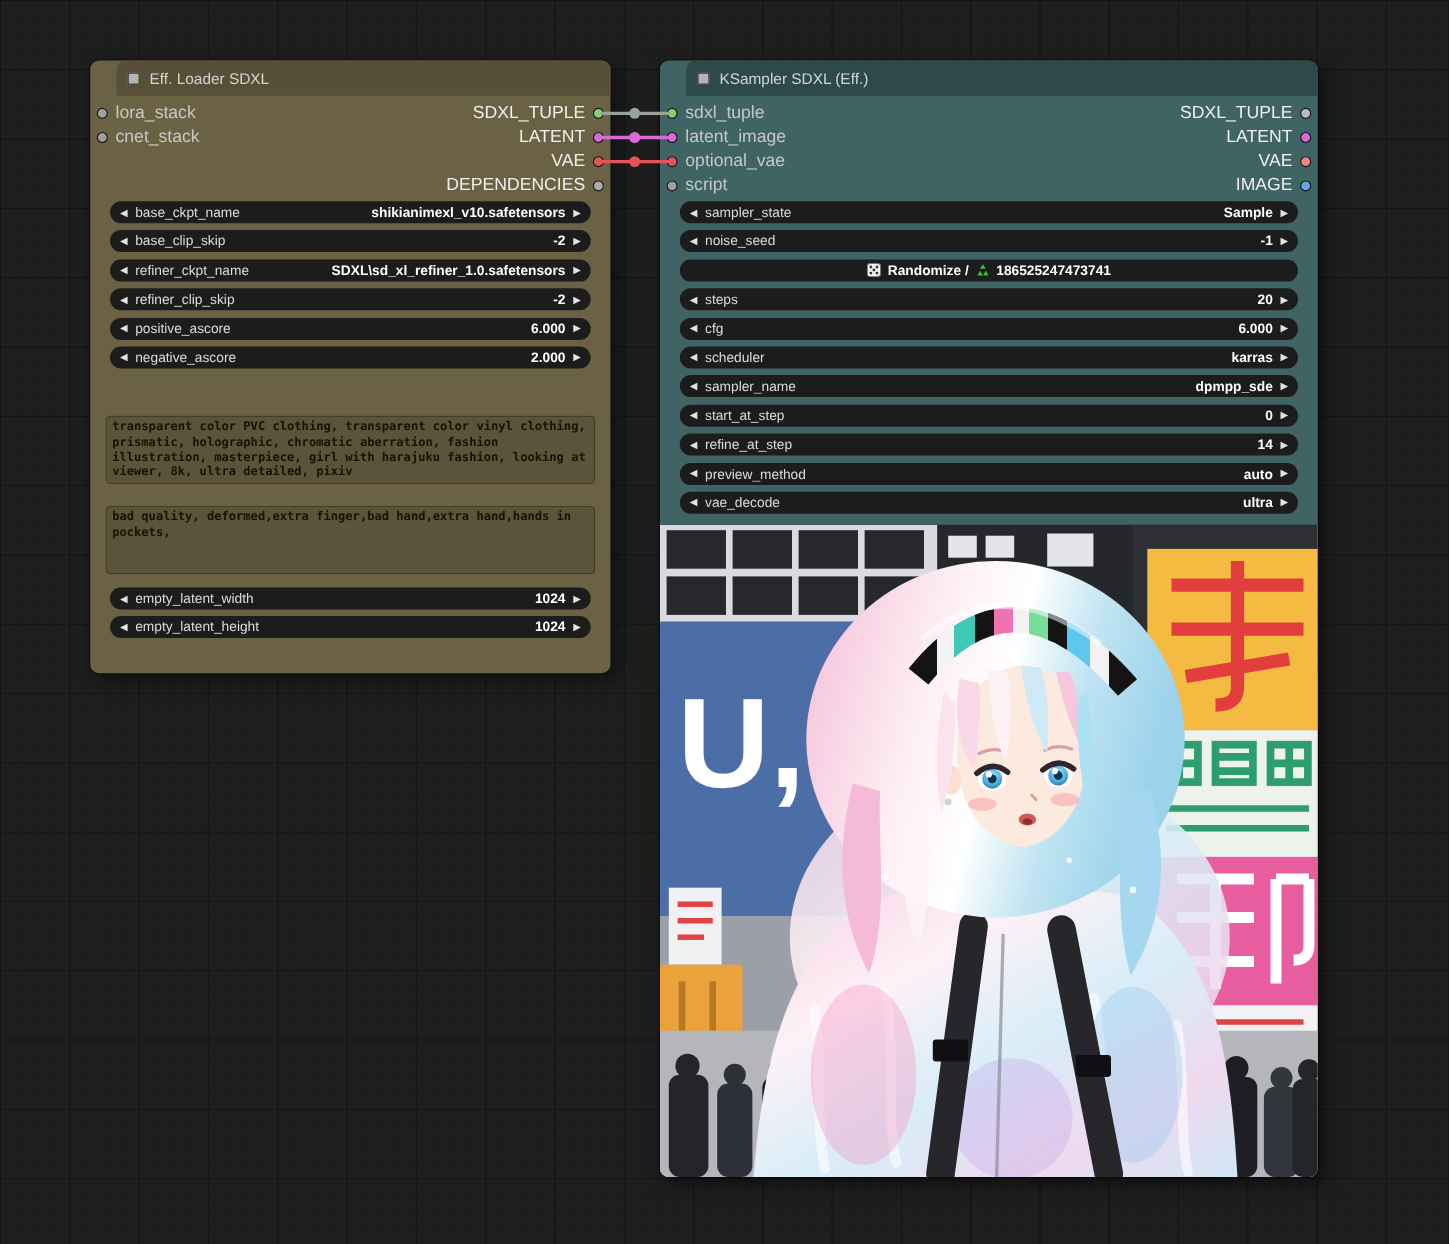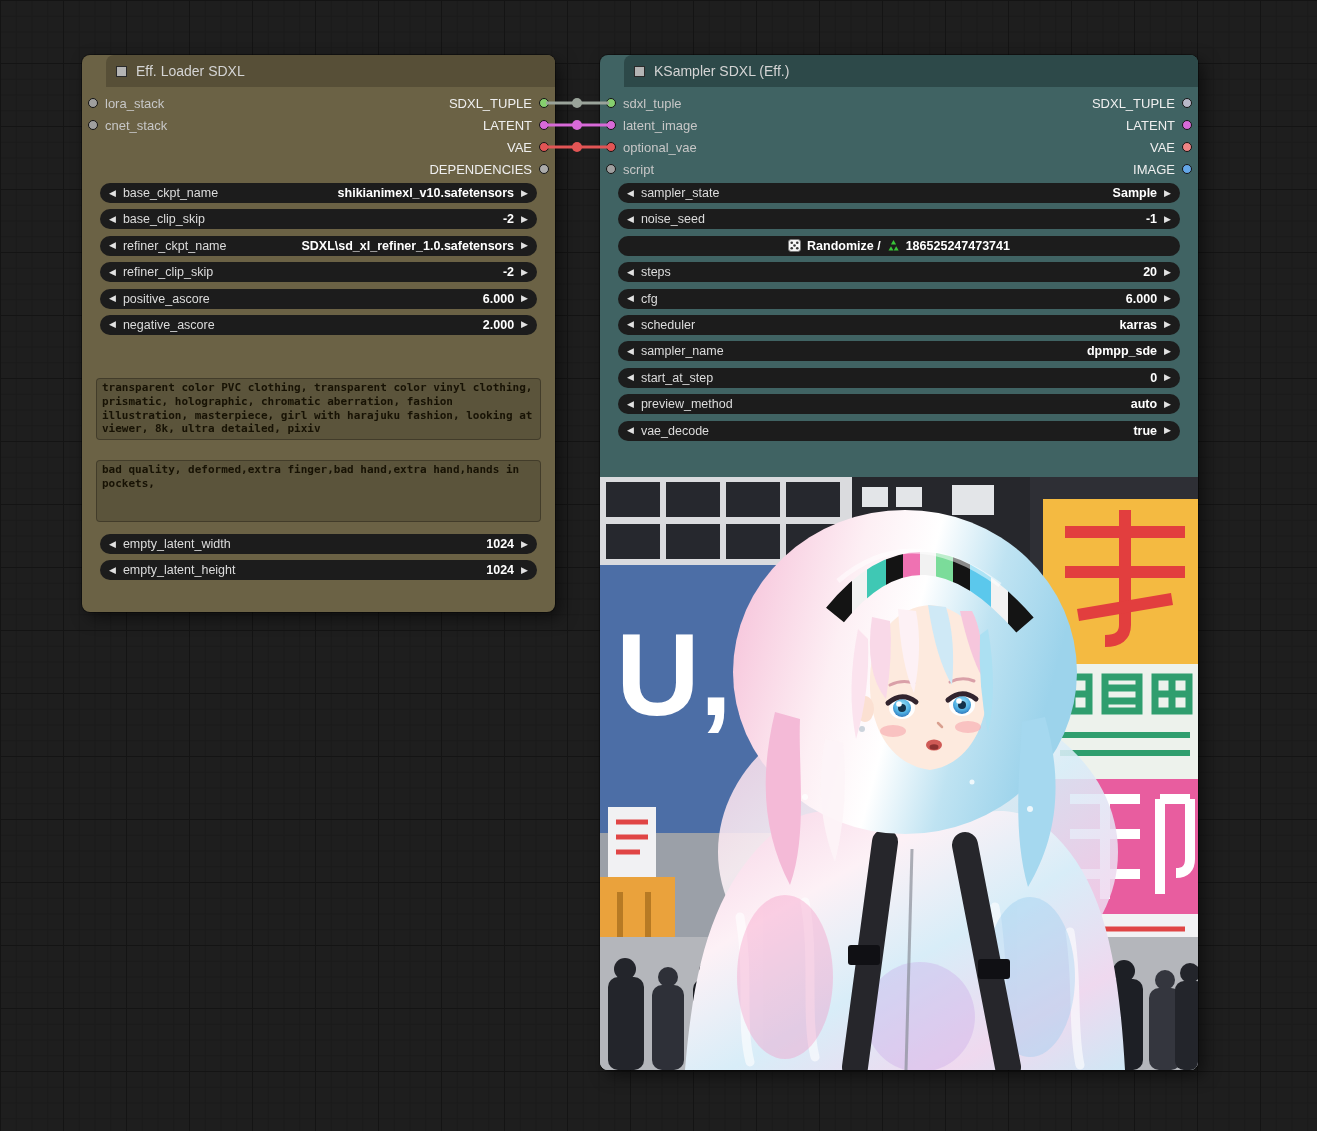--- a/index.html
+++ b/index.html
@@ -14,21 +14,21 @@
     background-size:63px 63px,63px 63px,15.75px 15.75px,15.75px 15.75px;
     font-family:"Liberation Sans",sans-serif;
   }
   .node{position:absolute;border-radius:8px;
     box-shadow:0 0 0 1px rgba(0,0,0,.35), 6px 6px 16px rgba(0,0,0,.5);}
   .node-header{height:32px;display:flex;align-items:center;gap:9px;padding:0 10px;
     border-radius:8px 8px 0 0;font-size:14px;color:#d4d4d4;margin-left:24px;}
   .collapse-box{width:11px;height:11px;background:#b4b4b4;border:1px solid #2a2a2a;box-sizing:border-box;flex:none;}
   .node-title{white-space:nowrap;}
   .ports{position:absolute;top:32px;left:0;right:0;height:96px;}
-  .port{position:absolute;display:flex;align-items:center;gap:7px;height:16px;font-size:13px;}
+  .port{position:absolute;display:flex;align-items:center;gap:7px;height:16px;font-size:16px;}
   .port.in{left:6px;color:#c7c7c7;}
   .port.out{right:6px;flex-direction:row-reverse;color:#efefef;}
   .dot{width:10px;height:10px;border-radius:50%;border:1px solid #141414;box-sizing:border-box;flex:none;background:#888;}
   .wstack{position:absolute;left:0;right:0;display:flex;flex-direction:column;gap:6.4px;}
   .widget{height:20px;border-radius:10px;background:#1c1c1c;display:flex;align-items:center;
     gap:7px;padding:0 9px;margin:0 18px;font-size:12.5px;color:#dcdcdc;box-sizing:border-box;}
   .arr{font-size:9px;color:#e2e2e2;flex:none;line-height:1;}
   .arr.l::before{content:"\25C0";}
   .arr.r::before{content:"\25B6";}
   .wlabel{white-space:nowrap;overflow:hidden;}
@@ -237,28 +237,34 @@
         <span class="arr r"></span>
       </div>
       <div class="widget">
         <span class="arr l"></span>
         <span class="wlabel">start_at_step</span>
         <span class="wvalue">0</span>
         <span class="arr r"></span>
       </div>
       <div class="widget">
         <span class="arr l"></span>
+        <span class="wlabel">refine_at_step</span>
+        <span class="wvalue">14</span>
+        <span class="arr r"></span>
+      </div>
+      <div class="widget">
+        <span class="arr l"></span>
         <span class="wlabel">preview_method</span>
         <span class="wvalue">auto</span>
         <span class="arr r"></span>
       </div>
       <div class="widget">
         <span class="arr l"></span>
         <span class="wlabel">vae_decode</span>
-        <span class="wvalue">true</span>
+        <span class="wvalue">ultra</span>
         <span class="arr r"></span>
       </div>
     </div>
 
     <div class="preview">
       <svg width="598" height="593" viewBox="0 0 598 593">
         <defs>
           <linearGradient id="hairG" x1="0" y1="0" x2="1" y2="0.25">
             <stop offset="0" stop-color="#f5bcd6"></stop>
               <stop offset="0.38" stop-color="#fdeff4"></stop>

